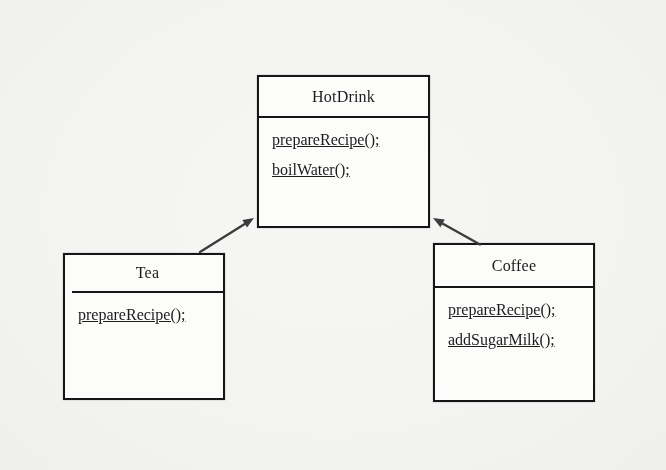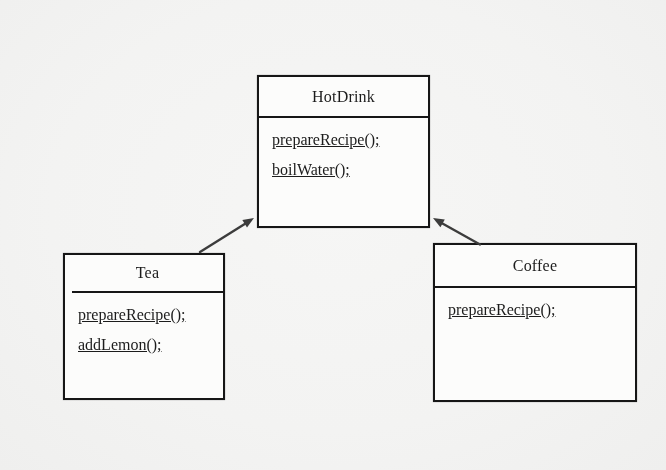--- a/index.html
+++ b/index.html
@@ -38,21 +38,21 @@
     font-size: 16px;
     line-height: 30px;
     color: #1c1c1c;
     white-space: nowrap;
     text-decoration: underline;
   }
   .box-hotdrink { left: 257px; top: 75px;  width: 173px; height: 153px; }
   .box-hotdrink .class-title { height: 41px; }
   .box-tea      { left: 63px;  top: 253px; width: 162px; height: 147px; }
   .box-tea .class-title { height: 38px; margin-left: 7px; }
-  .box-coffee   { left: 433px; top: 243px; width: 204px; height: 159px; }
+  .box-coffee   { left: 433px; top: 243px; width: 162px; height: 159px; }
   .box-coffee .class-title { height: 43px; }
   .arrows-layer {
     position: absolute;
     left: 0; top: 0;
     width: 666px;
     height: 470px;
     pointer-events: none;
   }
 </style>
 </head>
@@ -65,28 +65,28 @@
     <div class="class-body">
       <div class="method">prepareRecipe();</div>
       <div class="method">boilWater();</div>
     </div>
   </div>
 
   <div class="class-box box-tea">
     <div class="class-title">Tea</div>
     <div class="class-body">
       <div class="method">prepareRecipe();</div>
-      <div class="method">addLemon();</div>
     </div>
   </div>
 
   <div class="class-box box-coffee">
     <div class="class-title">Coffee</div>
     <div class="class-body">
       <div class="method">prepareRecipe();</div>
+      <div class="method">addSugarMilk();</div>
     </div>
   </div>
 
   <svg class="arrows-layer" viewBox="0 0 666 470" xmlns="http://www.w3.org/2000/svg">
 
     <line x1="200" y1="252" x2="245.5" y2="223.5" stroke-width="2.4" stroke-linecap="round" stroke="#3c3c3c"></line>
     <polygon points="254,218 247,227.6 242.3,220" fill="#3c3c3c"></polygon>
 
     <line x1="480" y1="244.5" x2="442" y2="223.3" stroke-width="2.4" stroke-linecap="round" stroke="#3c3c3c"></line>
     <polygon points="433,218 444.8,219.5 440.4,227.3" fill="#3c3c3c"></polygon>

